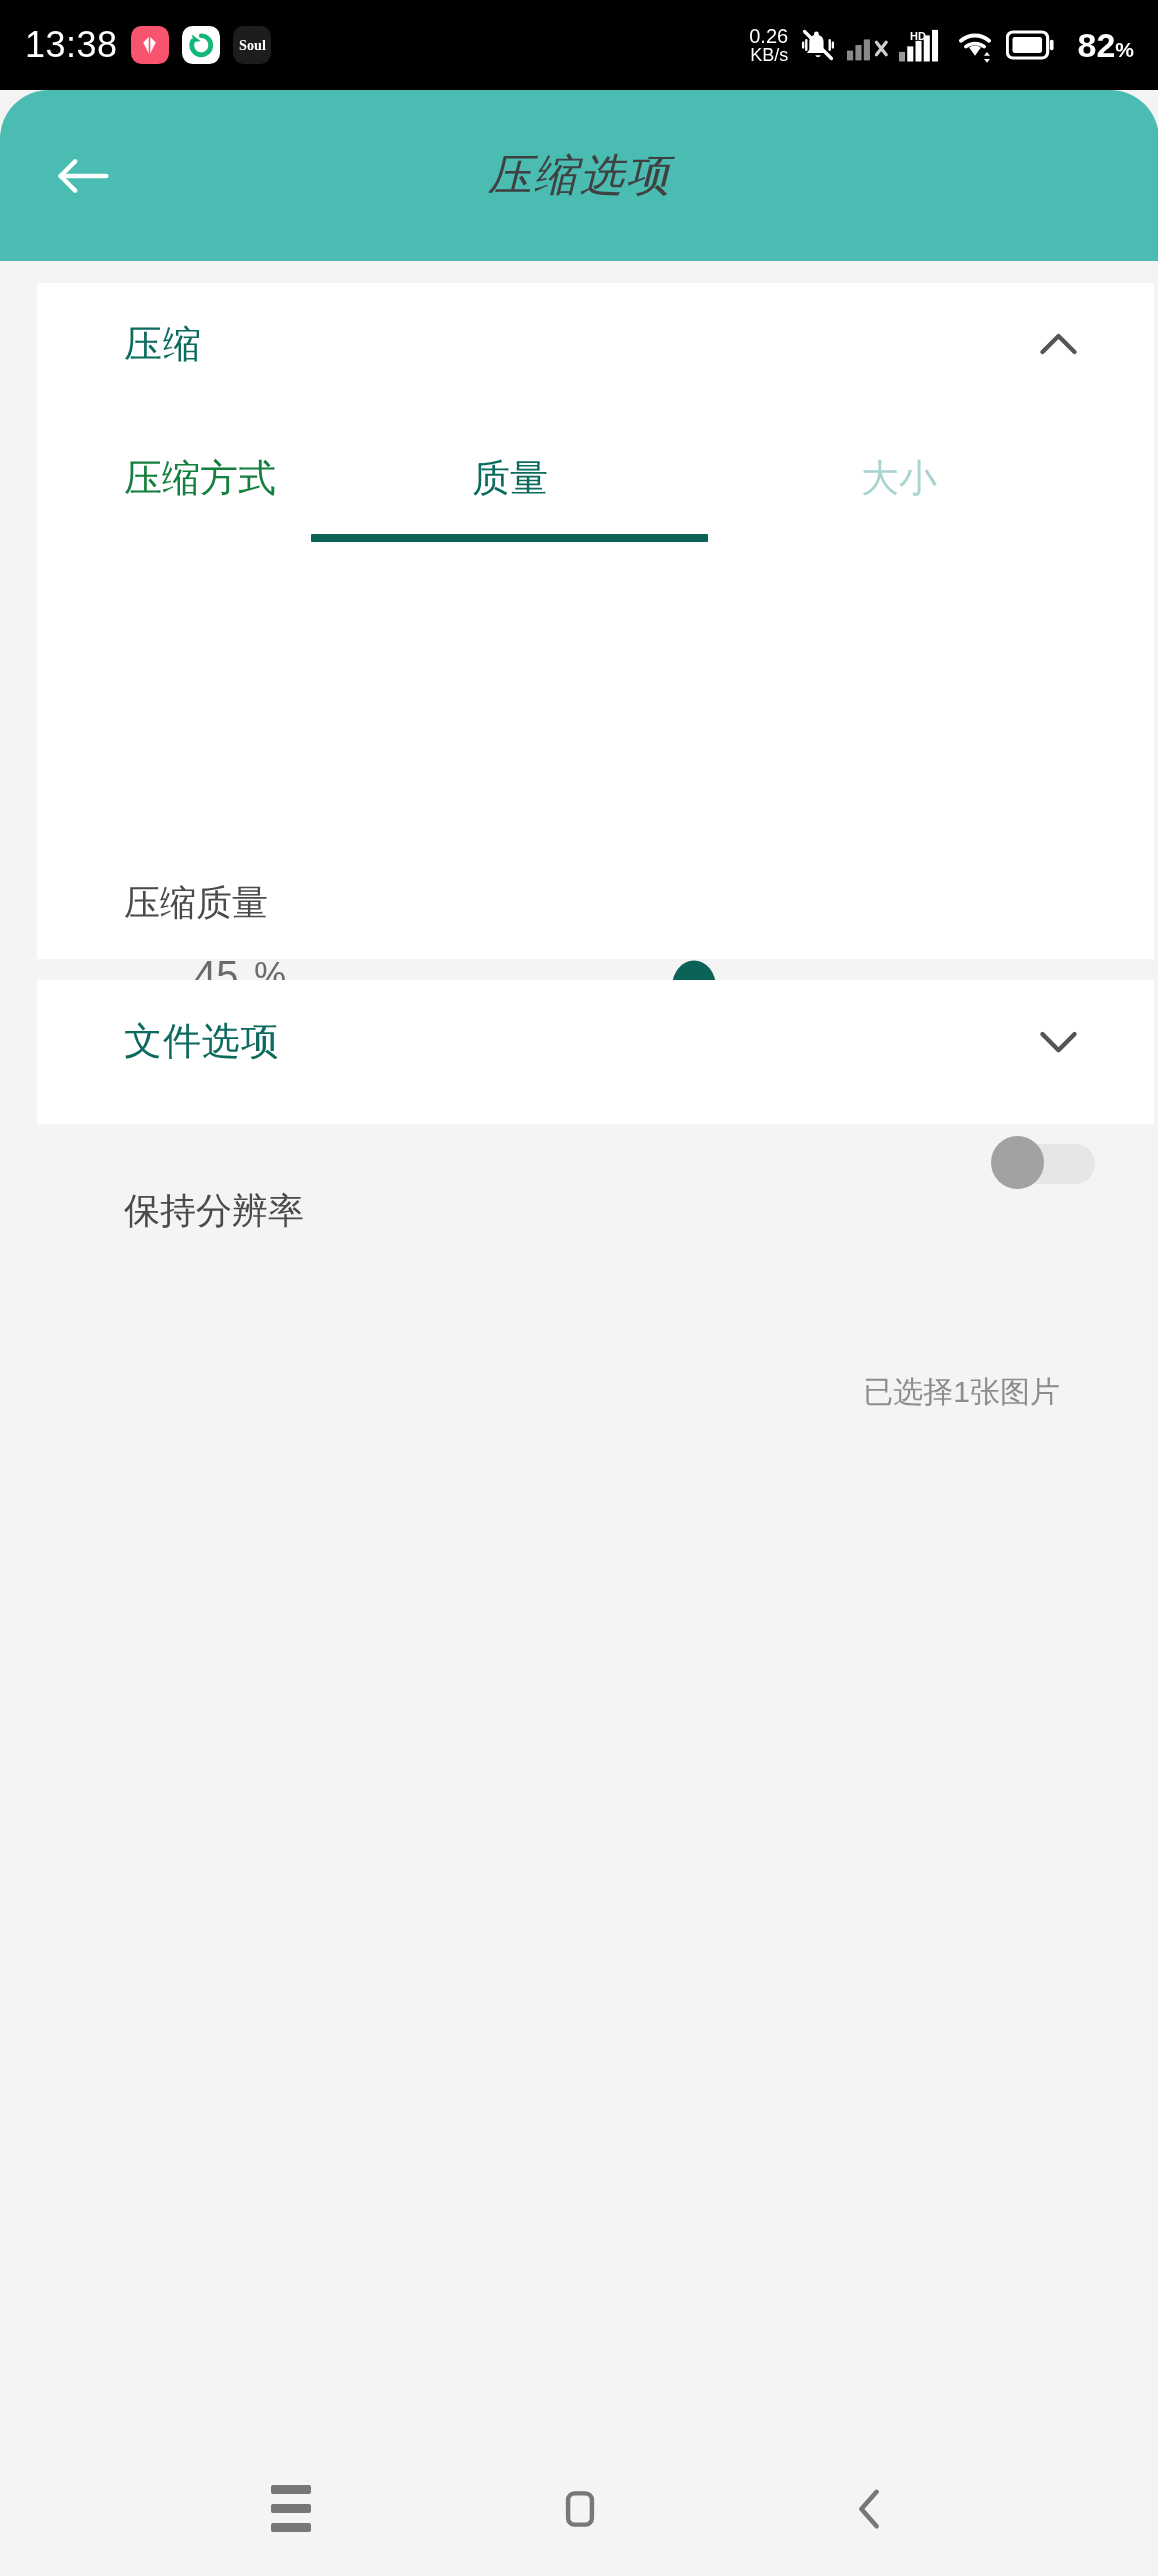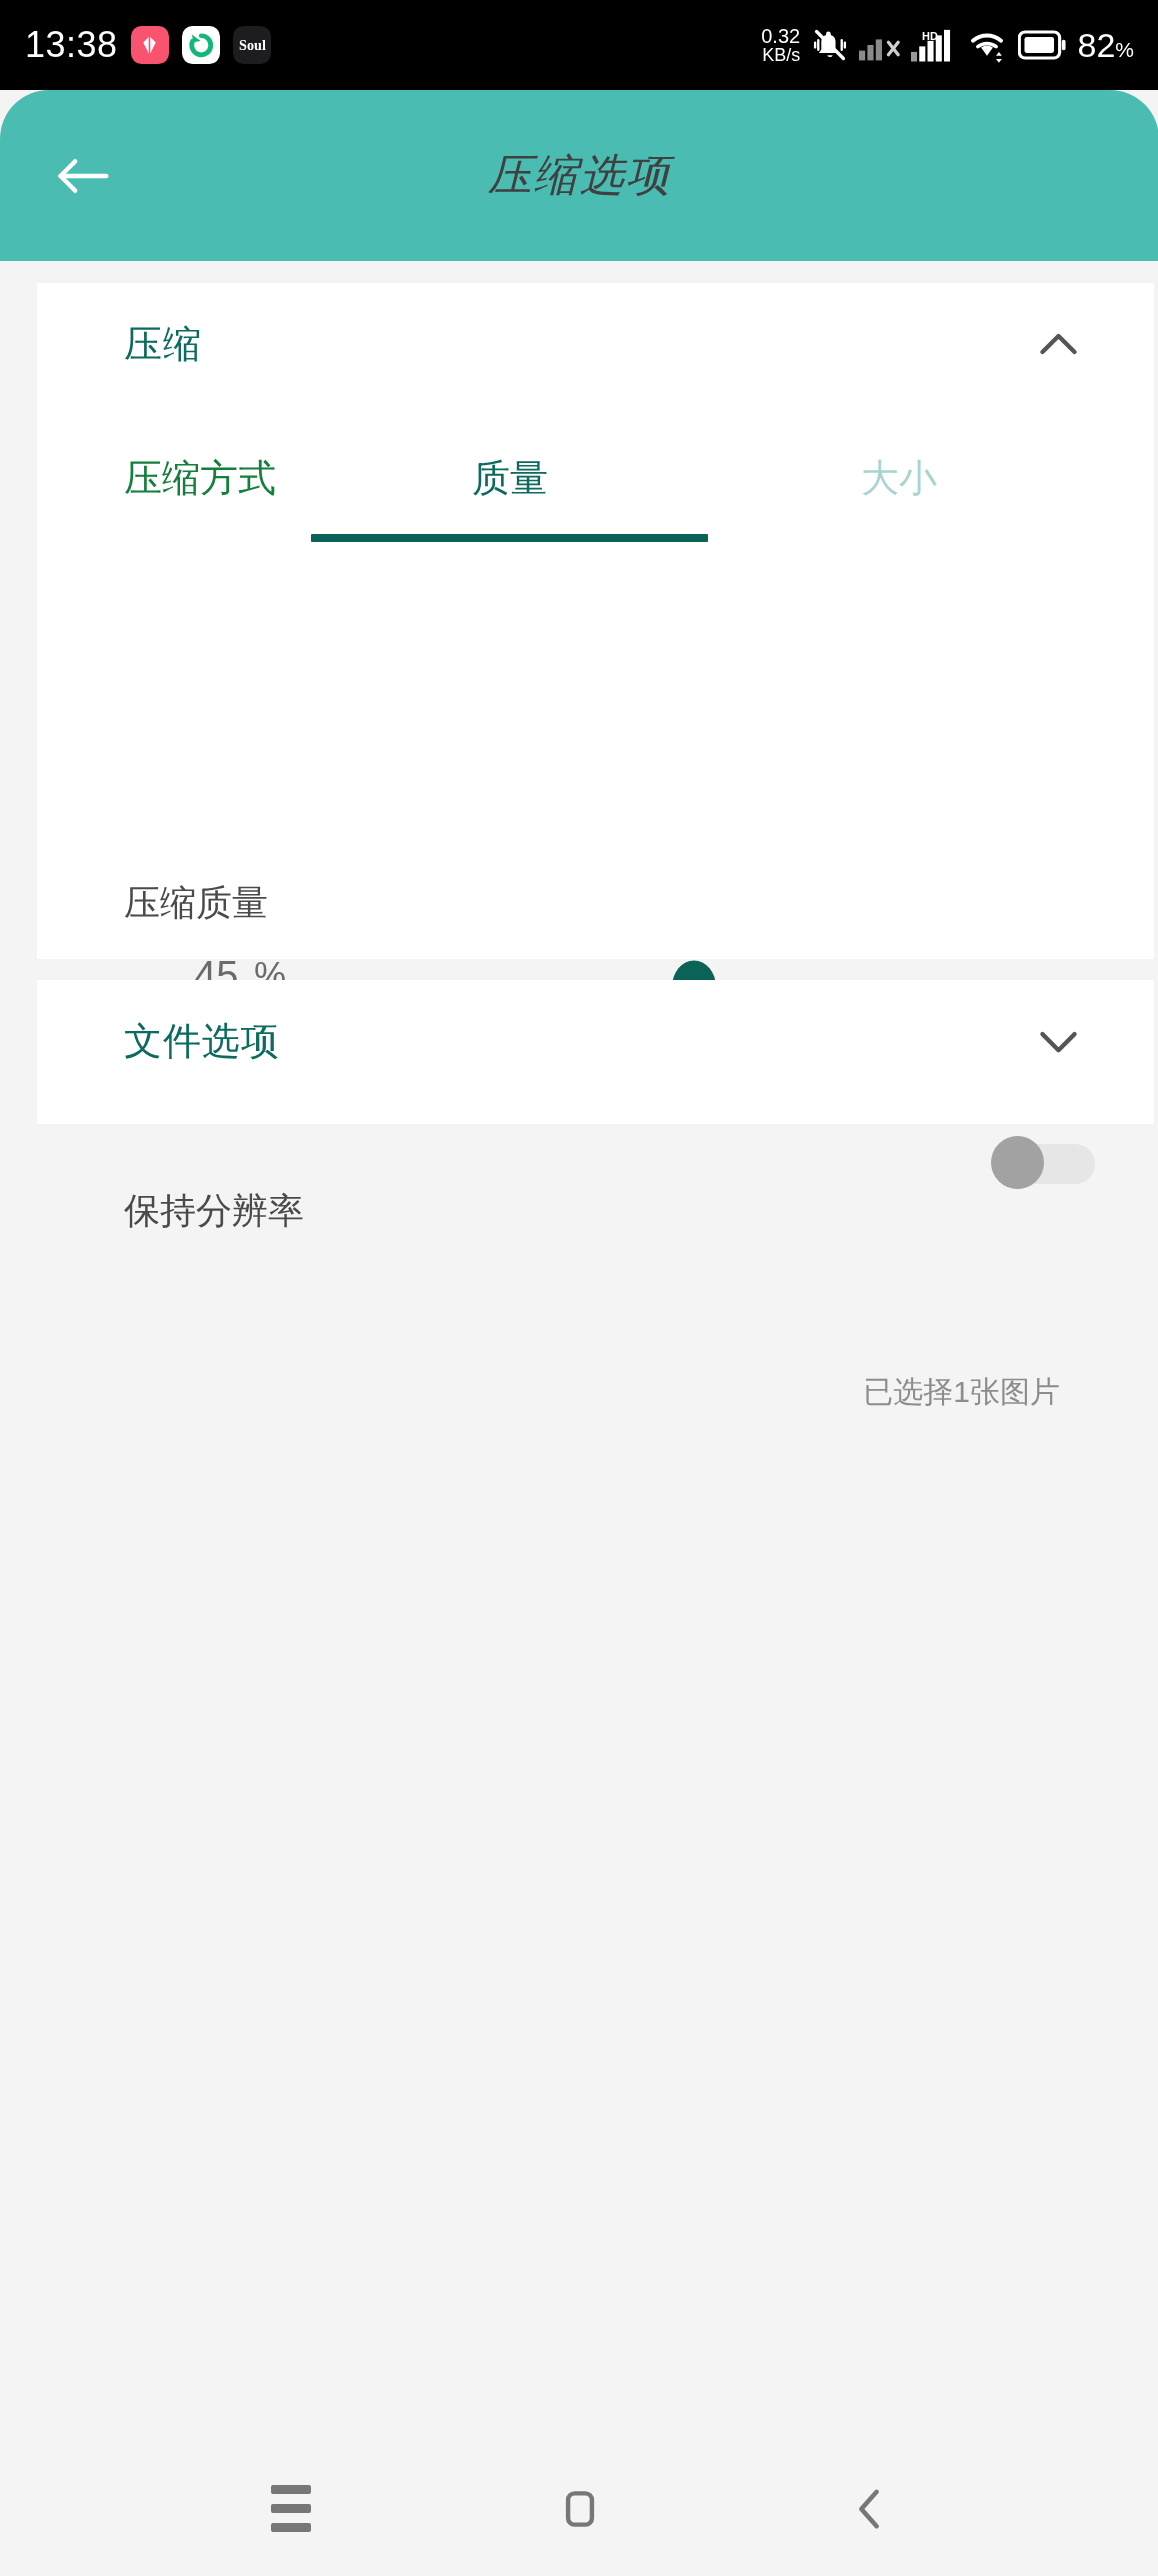--- a/index.html
+++ b/index.html
@@ -22,21 +22,21 @@
   .app-badge{ width:38px; height:38px; border-radius:10.4px; display:flex;
               align-items:center; justify-content:center; overflow:hidden; }
   .badge-heart{ background:#f8536f; }
   .badge-green{ background:#ffffff; }
   .badge-soul{ background:#1d1d1f; color:#fff; font-size:14.2px; font-weight:700;
                font-family:"Liberation Serif",serif; }
   .sb-right{ margin-left:auto; display:flex; align-items:center; gap:10.4px; }
   .netspeed{ display:flex; flex-direction:column; align-items:flex-end;
              line-height:1.0; font-size:20px; }
   .netspeed span:last-child{ font-size:18px;margin-left:40px; }
-  .batt-pct{ font-size:34px; margin-left:0; }
+  .batt-pct{ font-size:34px; margin-left:12px;font-weight:bold; }
   .batt-pct small{ font-size:21px; }
 
   
   .appbar{
     position:absolute; left:0; top:90px; width:1159px; height:171px;
     background:#4abcb2;
     border-top-left-radius:49px; border-top-right-radius:49px;
     display:flex; align-items:center;
   }
   .back-btn{ position:absolute; left:46px; top:50%; transform:translateY(-50%);
@@ -154,21 +154,21 @@
         </svg>
       </div>
 
       <div class="app-badge badge-soul">
         <span>Soul</span>
       </div>
     </div>
 
     <div class="sb-right">
       <div class="netspeed">
-        <span>0.32</span>
+        <span>0.26</span>
         <span>KB/s</span>
       </div>
 
       <svg width="38" height="38" viewBox="0 0 24 24">
         <path d="M7 17h10l-1.5-2.2V10a4.5 4.5 0 0 0-3-4.3V5a1.5 1.5 0 0 0-3 0v.7A4.5 4.5 0 0 0 6.5 10v4.8L5 17z" fill="#fff"></path>
         <path d="M10.3 18.4a1.8 1.8 0 0 0 3.4 0z" fill="#fff"></path>
         <path d="M3.5 3.5 L20.5 20.5" stroke="#fff" stroke-width="2.1" stroke-linecap="round"></path>
         <path d="M3.5 20.5 L20.5 3.5" stroke="#000" stroke-width="0"></path>
         <path d="M2.6 10.5v3M4.6 9v6M19.4 9v6M21.4 10.5v3" stroke="#fff" stroke-width="1.5" stroke-linecap="round"></path>
       </svg>

